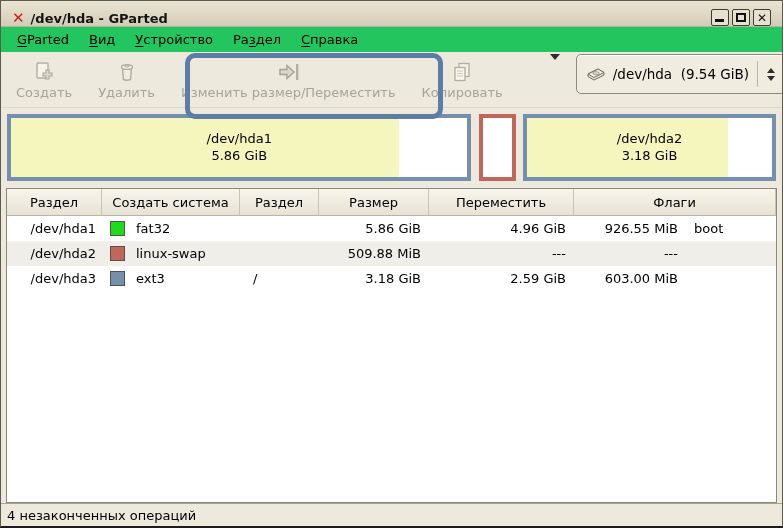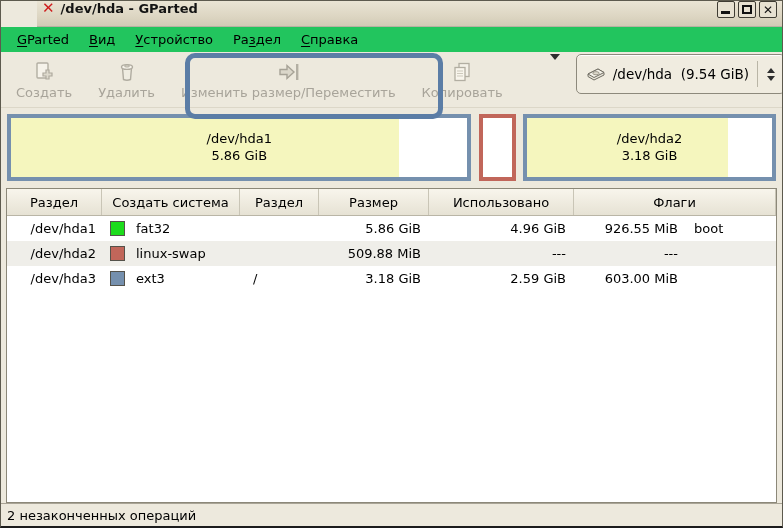--- a/index.html
+++ b/index.html
@@ -4,23 +4,23 @@
 <style>
   html,body{margin:0;padding:0;background:#888;}
   *{box-sizing:border-box;}
   .window{
     position:relative;width:783px;height:528px;
     background:#EDE9DD;border:1px solid #5d5a4e;border-bottom:2px solid #1c1c1c;
     font-family:"DejaVu Sans",sans-serif;font-size:13px;color:#000;
     display:flex;flex-direction:column;overflow:hidden;
   }
   
-  .titlebar{height:26px;flex:0 0 26px;display:flex;align-items:flex-start;gap:6px;
-    padding:0 5px;background:linear-gradient(180deg,#EAE4D4 0%,#DDD6C3 60%,#D2CBB6 100%);
-    border-bottom:1px solid #b7b2a1;margin-left:36px;}
+  .titlebar{height:26px;flex:0 0 26px;display:flex;align-items:flex-end;gap:6px;
+    padding:0 11px;background:linear-gradient(180deg,#EAE4D4 0%,#DDD6C3 60%,#D2CBB6 100%);
+    border-bottom:1px solid #b7b2a1;}
   .win-icon{color:#cf1d1d;font-weight:bold;font-size:15px;line-height:1;}
   .win-icon::before{content:"✕";}
   .title{font-weight:bold;font-size:13px;color:#141414;}
   .controls{margin-left:auto;display:flex;gap:3px;}
   .wbtn{width:18px;height:17px;background:#E7E1D1;border:1px solid #3f3c33;border-radius:2px;
     display:flex;align-items:center;justify-content:center;position:relative;}
   .min-glyph{position:absolute;left:3px;bottom:3px;width:9px;height:3px;background:#111;}
   .max-glyph{width:10px;height:9px;border:2px solid #111;}
   .close-glyph::before{content:"✕";font-weight:bold;font-size:12px;line-height:1;color:#111;}
   
@@ -174,21 +174,21 @@
         <div>3.18 GiB</div>
       </div>
     </div>
 
   <div class="table-frame">
     <div class="thead">
         <div class="cell c0">Раздел</div>
         <div class="cell c1">Создать система</div>
         <div class="cell c2">Раздел</div>
         <div class="cell c3">Размер</div>
-        <div class="cell c4">Использовано</div>
+        <div class="cell c4">Переместить</div>
         <div class="cell c6">Флаги</div>
       </div>
     <div class="tbody">
         <div class="trow">
           <div class="cell c0">/dev/hda1</div>
           <div class="cell c1">
             <span class="swatch" style="background: rgb(28, 220, 28);"></span>
             <span>fat32</span>
           </div>
           <div class="cell c2"></div>
@@ -219,18 +219,18 @@
           <div class="cell c3">3.18 GiB</div>
           <div class="cell c4">2.59 GiB</div>
           <div class="cell c5">603.00 MiB</div>
           <div class="cell c6"></div>
         </div>
       </div>
     <div class="tempty"></div>
   </div>
 
   <div class="statusbar">
-    <span>2 незаконченных операций</span>
+    <span>4 незаконченных операций</span>
   </div>
 
   <div class="annotation"></div>
 
 </div>
 
 </body></html>

